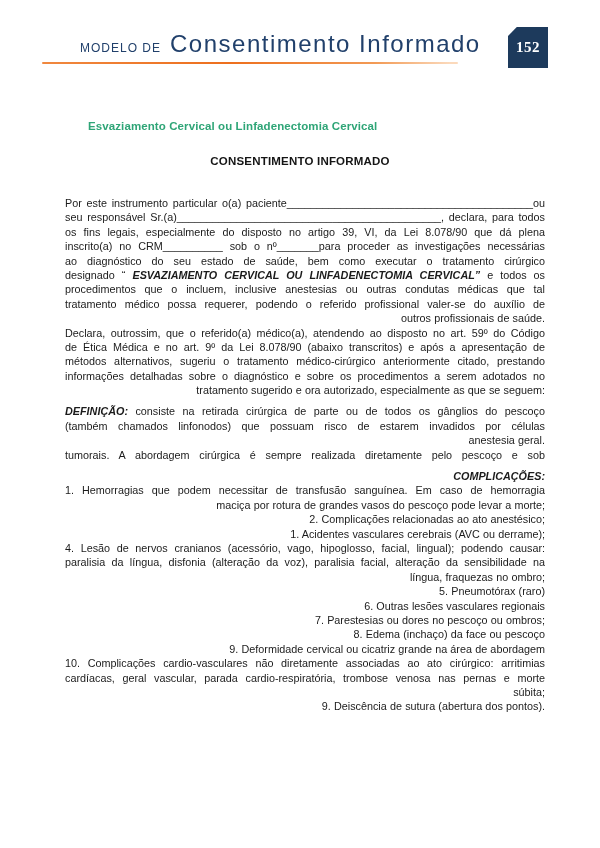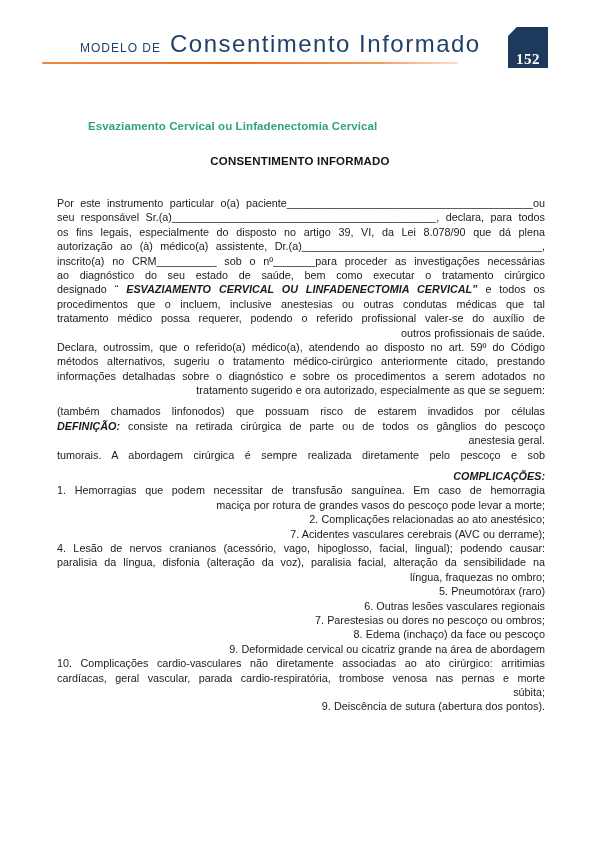--- a/index.html
+++ b/index.html
@@ -21,21 +21,21 @@
   }
   .orange-rule {
     position:absolute; left:42px; top:62px; width:416px; height:2px;
     background:linear-gradient(to right,#f0883f,#ed6f1d 45%,#f29a55 80%,#fbd9bb 98%);
     border-radius:1px;
   }
   .page-badge {
     position:absolute; left:508px; top:27px; width:40px; height:41px;
     background:#1d3a5c;
     clip-path:polygon(22% 0, 100% 0, 100% 100%, 0 100%, 0 22%);
-    display:flex; align-items:flex-end; justify-content:center;
+    display:flex; align-items:center; justify-content:center;
   }
   .page-badge span {
     color:#ffffff; font-family:"Liberation Serif", serif;
     font-weight:700; font-size:15px; letter-spacing:.5px;
   }
 
   
   .doc-subtitle {
     position:absolute; left:62px; top:120px; margin:0;
     font-size:11.5px; font-weight:700; color:#2fa577; letter-spacing:.1px;padding-left:26px;
@@ -48,21 +48,21 @@
 
   
   .body-block {
     position:absolute; left:57px; top:196px; width:488px;
     font-size:10.8px; color:#1b1b1b;
   }
   .ln {
     line-height:14.4px; height:14.4px; overflow:hidden; text-align:right;
     word-spacing:.2px;
   }
-  .ln.just { text-align:justify; text-align-last:justify; }
+  .ln.just { text-align:justify; text-align-last:justify;margin-left:8px; }
   .b { font-weight:700;font-style:italic; }
   .gap { margin-top:7px; }
 </style>
 </head>
 <body>
 
 <div class="page">
 
   <div class="header-row">
     <span class="kicker">MODELO DE</span>
@@ -75,46 +75,46 @@
 
   <h2 class="doc-subtitle">Esvaziamento Cervical ou Linfadenectomia Cervical</h2>
   <h3 class="doc-heading">CONSENTIMENTO INFORMADO</h3>
 
   <div class="body-block">
 
     <div class="para">
       <div class="ln just">Por este instrumento particular o(a) paciente_________________________________________ou</div>
       <div class="ln just">seu responsável Sr.(a)____________________________________________, declara, para todos</div>
       <div class="ln just">os fins legais, especialmente do disposto no artigo 39, VI, da Lei 8.078/90 que dá plena</div>
-      <div class="ln just">autorização ao (à) médico(a) assistente, Dr.(a)________________________________________,</div>
       <div class="ln just">inscrito(a) no CRM__________ sob o nº_______para proceder as investigações necessárias</div>
       <div class="ln just">ao diagnóstico do seu estado de saúde, bem como executar o tratamento cirúrgico</div>
       <div class="ln just"><span>designado “ </span><span class="b">ESVAZIAMENTO CERVICAL OU LINFADENECTOMIA CERVICAL”</span><span> e todos os</span></div>
       <div class="ln just">procedimentos que o incluem, inclusive anestesias ou outras condutas médicas que tal</div>
       <div class="ln just">tratamento médico possa requerer, podendo o referido profissional valer-se do auxílio de</div>
       <div class="ln">outros profissionais de saúde.</div>
       <div class="ln just">Declara, outrossim, que o referido(a) médico(a), atendendo ao disposto no art. 59º do Código</div>
+      <div class="ln just">de Ética Médica e no art. 9º da Lei 8.078/90 (abaixo transcritos) e após a apresentação de</div>
       <div class="ln just">métodos alternativos, sugeriu o tratamento médico-cirúrgico anteriormente citado, prestando</div>
       <div class="ln just">informações detalhadas sobre o diagnóstico e sobre os procedimentos a serem adotados no</div>
       <div class="ln">tratamento sugerido e ora autorizado, especialmente as que se seguem:</div>
     </div>
 
     <div class="para gap">
+      <div class="ln just"><span class="b">DEFINIÇÃO:</span><span> consiste na retirada cirúrgica de parte ou de todos os gânglios do pescoço</span></div>
       <div class="ln just">(também chamados linfonodos) que possuam risco de estarem invadidos por células</div>
-      <div class="ln just"><span class="b">DEFINIÇÃO:</span><span> consiste na retirada cirúrgica de parte ou de todos os gânglios do pescoço</span></div>
       <div class="ln">anestesia geral.</div>
       <div class="ln just">tumorais. A abordagem cirúrgica é sempre realizada diretamente pelo pescoço e sob</div>
     </div>
 
     <div class="para gap">
       <div class="ln b">COMPLICAÇÕES:</div>
       <div class="ln just">1. Hemorragias que podem necessitar de transfusão sanguínea. Em caso de hemorragia</div>
       <div class="ln">maciça por rotura de grandes vasos do pescoço pode levar a morte;</div>
       <div class="ln">2. Complicações relacionadas ao ato anestésico;</div>
-      <div class="ln">7. Acidentes vasculares cerebrais (AVC ou derrame);</div>
+      <div class="ln">1. Acidentes vasculares cerebrais (AVC ou derrame);</div>
       <div class="ln just">4. Lesão de nervos cranianos (acessório, vago, hipoglosso, facial, lingual); podendo causar:</div>
       <div class="ln just">paralisia da língua, disfonia (alteração da voz), paralisia facial, alteração da sensibilidade na</div>
       <div class="ln">língua, fraquezas no ombro;</div>
       <div class="ln">5. Pneumotórax (raro)</div>
       <div class="ln">6. Outras lesões vasculares regionais</div>
       <div class="ln">7. Parestesias ou dores no pescoço ou ombros;</div>
       <div class="ln">8. Edema (inchaço) da face ou pescoço</div>
       <div class="ln">9. Deformidade cervical ou cicatriz grande na área de abordagem</div>
       <div class="ln just">10. Complicações cardio-vasculares não diretamente associadas ao ato cirúrgico: arritimias</div>
       <div class="ln just">cardíacas, geral vascular, parada cardio-respiratória, trombose venosa nas pernas e morte</div>

